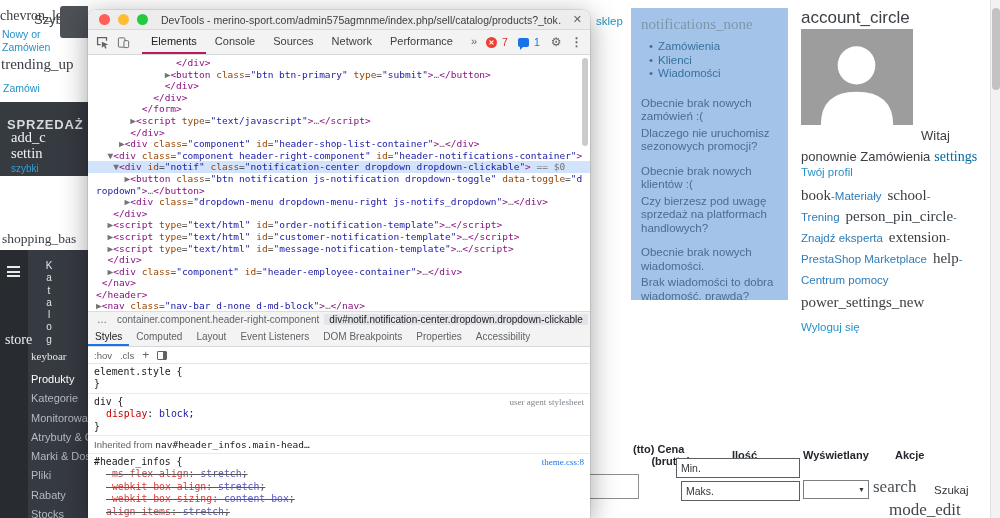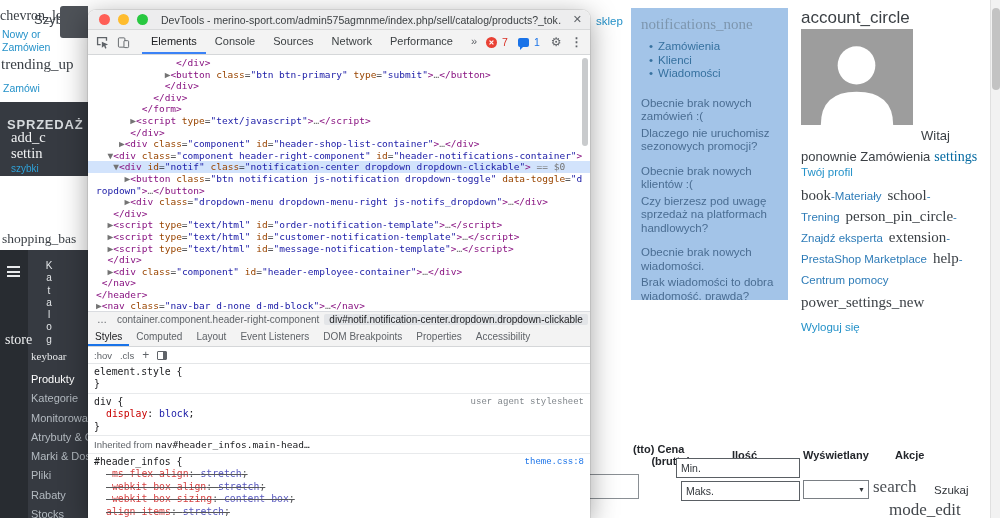--- a/index.html
+++ b/index.html
@@ -99,21 +99,21 @@
 #light-y{margin-left:8px;background:#febc2e}
 #light-g{margin-left:8px;background:#28c840}
 #dt-title{font-size:10.5px;color:#3c4043;margin-left:13px;white-space:nowrap;overflow:hidden;max-width:400px}
 #dt-close{position:absolute;right:8px;top:3px;font-size:11px;color:#5f6368;cursor:default}
 
 #dt-toolbar{flex:0 0 24px;background:#f3f3f3;border-bottom:1px solid #d5d7d9;display:flex;align-items:center}
 .tb-ic{margin-left:8px;display:flex;align-items:center}
 #tb-divider{width:1px;height:15px;background:#d5d7d9;margin:0 4px 0 8px}
 #dt-tabs{display:flex;height:24px}
 .dt-tab{height:24px;line-height:23px;padding:0 9px;font-size:11px;color:#3c4043;white-space:nowrap}
-.dt-tab.active{color:#202124;border-bottom:2px solid #3b82f6}
+.dt-tab.active{color:#202124;border-bottom:2px solid #be185d}
 .dt-tab.more{color:#5f6368}
 #dt-badges{margin-left:auto;display:flex;align-items:center;gap:5px;padding-right:10px}
 #err-ic{width:11px;height:11px;border-radius:50%;background:#e94235;color:#fff;font-size:7px;
   line-height:11px;text-align:center;font-weight:bold}
 #err-n{color:#d93025;font-size:10.5px}
 #iss-ic{width:11px;height:9px;border-radius:2px;background:#1a73e8;position:relative;margin-left:5px}
 #iss-ic::after{content:"";position:absolute;left:2px;bottom:-3px;border:3px solid transparent;border-top-color:#1a73e8;border-left-color:#1a73e8;width:0;height:0}
 #iss-n{color:#1a73e8;font-size:10.5px}
 #gear-ic{color:#5f6368;font-size:12px;margin-left:6px}
 #kebab-ic{color:#5f6368;font-size:12px;font-weight:bold;margin-left:4px}
@@ -141,21 +141,21 @@
 #filter-input::placeholder{color:#9aa0a6;opacity:1}
 .f-tool{font-size:9.5px;color:#5f6368}
 .f-plus{font-size:12px;color:#5f6368}
 #f-panel{width:10px;height:9px;border:1px solid #5f6368;border-radius:1px;position:relative}
 #f-panel::after{content:"";position:absolute;right:0;top:0;bottom:0;width:3px;background:#5f6368}
 
 #dt-styles{flex:1;overflow:hidden;font-family:"DejaVu Sans Mono",monospace;font-size:9.8px;color:#202124}
 .rule{padding:2px 6px;border-bottom:1px solid #e8eaec}
 .rule-line{line-height:12.4px}
 .rule-head{display:flex;justify-content:space-between;align-items:flex-end;line-height:12.4px}
-.src{font-family:Liberation Mono, monospace;font-size:9px;color:#80868b;white-space:nowrap}
+.src{font-family:Liberation Serif, serif;font-size:9px;color:#80868b;white-space:nowrap}
 .src.link{color:#1a73e8}
 .prop{color:#c80000}
 .cssval{color:#1a1aa6}
 .prop-line{padding-left:12px;line-height:12.4px}
 .struck{text-decoration:line-through;opacity:.75}
 #inh{font-family:"Liberation Sans",sans-serif;font-size:9.5px;color:#5f6368;padding:3px 6px;
   border-bottom:1px solid #e8eaec}
 #inh .tgt{font-family:"DejaVu Sans Mono",monospace;font-size:9.5px;color:#202124}
 </style>
 </head>

